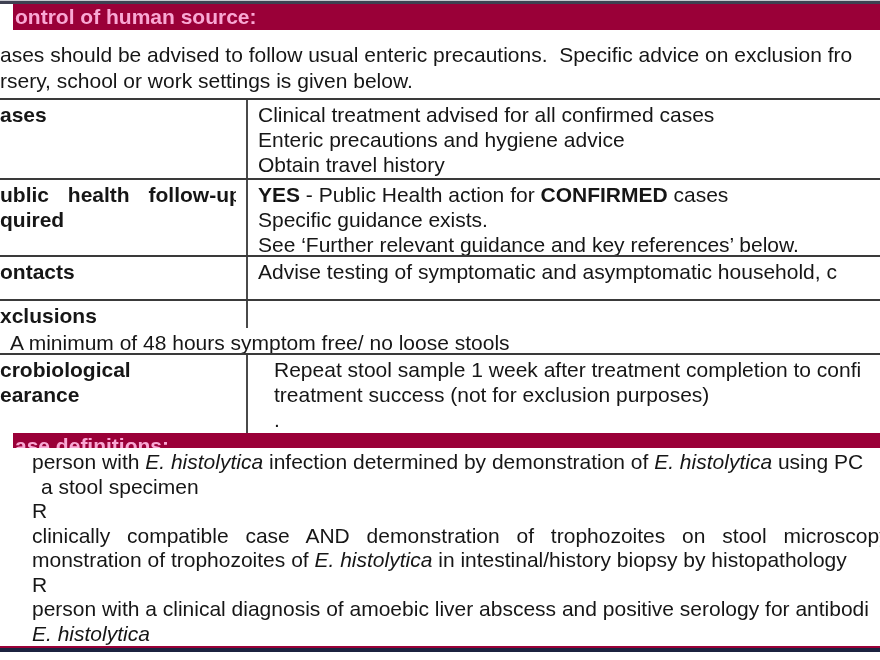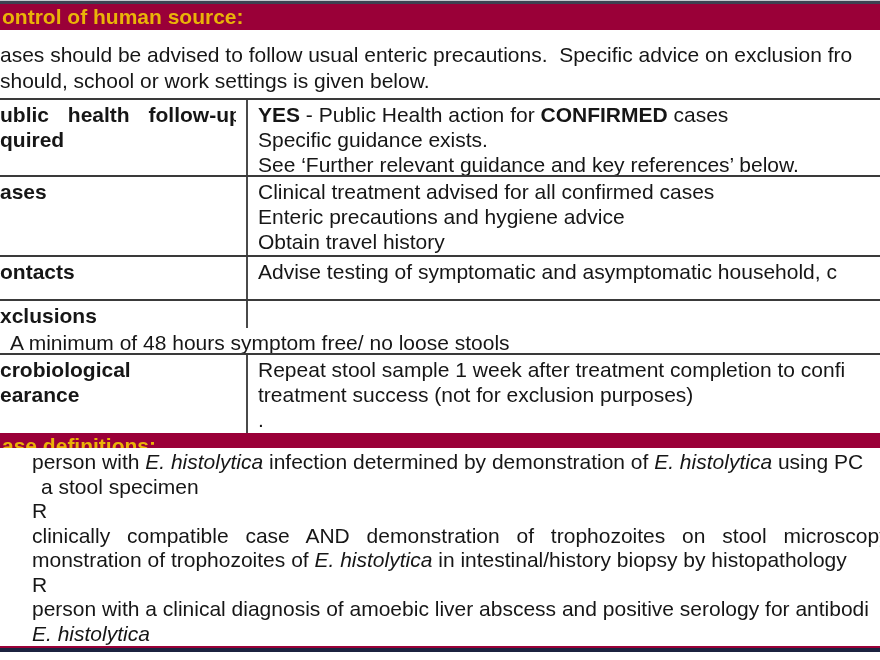--- a/index.html
+++ b/index.html
@@ -4,22 +4,22 @@
 <style>
   html,body{margin:0;padding:0;}
   body{
     width:880px;height:660px;overflow:hidden;background:#ffffff;
     font-family:"Liberation Sans",sans-serif;color:#161616;
     position:relative;
   }
   .strip-light{height:1px;background:#c8c9d0;}
   .strip-dark{height:3px;background:#3f4152;}
   .bar{
-    background:#9a0038;color:#eab308;font-weight:bold;font-size:21px;
-    height:26px;line-height:26px;padding-left:2px;white-space:pre;overflow:hidden;
+    background:#9a0038;color:#f9a8d4;font-weight:bold;font-size:21px;
+    height:26px;line-height:26px;padding-left:2px;white-space:pre;overflow:hidden;margin-left:13px;
   }
   .bar.b2{height:15px;line-height:25px;}
   #intro{height:56px;padding-top:12px;box-sizing:content-box;overflow:hidden;}
   #intro .line{line-height:26px;}
   .line{font-size:21px;white-space:pre;overflow:hidden;}
   #dtable{border-top:2px solid #3a3a3a;}
   .trow{display:flex;overflow:hidden;border-bottom:2px solid #3a3a3a;box-sizing:border-box;}
   .trow.last{border-bottom:none;}
   .lcell{
     width:248px;flex:none;box-sizing:border-box;border-right:2px solid #4a4a4a;
@@ -40,62 +40,62 @@
 </head>
 <body>
 
 <div class="strip-light"></div>
 <div class="strip-dark"></div>
 
 <div class="bar">ontrol of human source:</div>
 
 <div id="intro">
     <div class="line"><span>ases should be advised to follow usual enteric precautions.  Specific advice on exclusion fro</span></div>
-    <div class="line"><span>should, school or work settings is given below.</span></div>
+    <div class="line"><span>rsery, school or work settings is given below.</span></div>
   </div>
 
 <div id="dtable">
+    <div class="trow" style="height: 80px;">
+      <div class="lcell">
+        <div class="line"><span>ases</span></div>
+      </div>
+      <div class="rcell">
+        <div class="line"><span>Clinical treatment advised for all confirmed cases</span></div>
+        <div class="line"><span>Enteric precautions and hygiene advice</span></div>
+        <div class="line"><span>Obtain travel history</span></div>
+      </div>
+    </div>
     <div class="trow" style="height: 77px;">
       <div class="lcell">
         <div class="line spread"><span>ublic health follow-up</span></div>
         <div class="line"><span>quired</span></div>
       </div>
       <div class="rcell">
         <div class="line"><span class="seg-b">YES</span><span> - Public Health action for </span><span class="seg-b">CONFIRMED</span><span> cases</span></div>
         <div class="line"><span>Specific guidance exists.</span></div>
         <div class="line"><span>See ‘Further relevant guidance and key references’ below.</span></div>
-      </div>
-    </div>
-    <div class="trow" style="height: 80px;">
-      <div class="lcell">
-        <div class="line"><span>ases</span></div>
-      </div>
-      <div class="rcell">
-        <div class="line"><span>Clinical treatment advised for all confirmed cases</span></div>
-        <div class="line"><span>Enteric precautions and hygiene advice</span></div>
-        <div class="line"><span>Obtain travel history</span></div>
       </div>
     </div>
     <div class="trow" style="height: 44px; justify-content: space-between;">
       <div class="lcell">
         <div class="line"><span>ontacts</span></div>
       </div>
       <div class="rcell">
         <div class="line"><span>Advise testing of symptomatic and asymptomatic household, c</span></div>
       </div>
     </div>
     <div class="trow" style="height: 54px; flex-direction: column;">
       <div class="lcell">
         <div class="line"><span>xclusions</span></div>
       </div>
       <div class="rcell">
         <div class="line"><span>A minimum of 48 hours symptom free/ no loose stools</span></div>
       </div>
     </div>
-    <div class="trow last" style="height: 78px;">
+    <div class="trow last" style="height: 78px; gap: 16px;">
       <div class="lcell">
         <div class="line"><span>crobiological</span></div>
         <div class="line"><span>earance</span></div>
       </div>
       <div class="rcell">
         <div class="line"><span>Repeat stool sample 1 week after treatment completion to confi</span></div>
         <div class="line"><span>treatment success (not for exclusion purposes)</span></div>
         <div class="line"><span>.</span></div>
       </div>
     </div>

